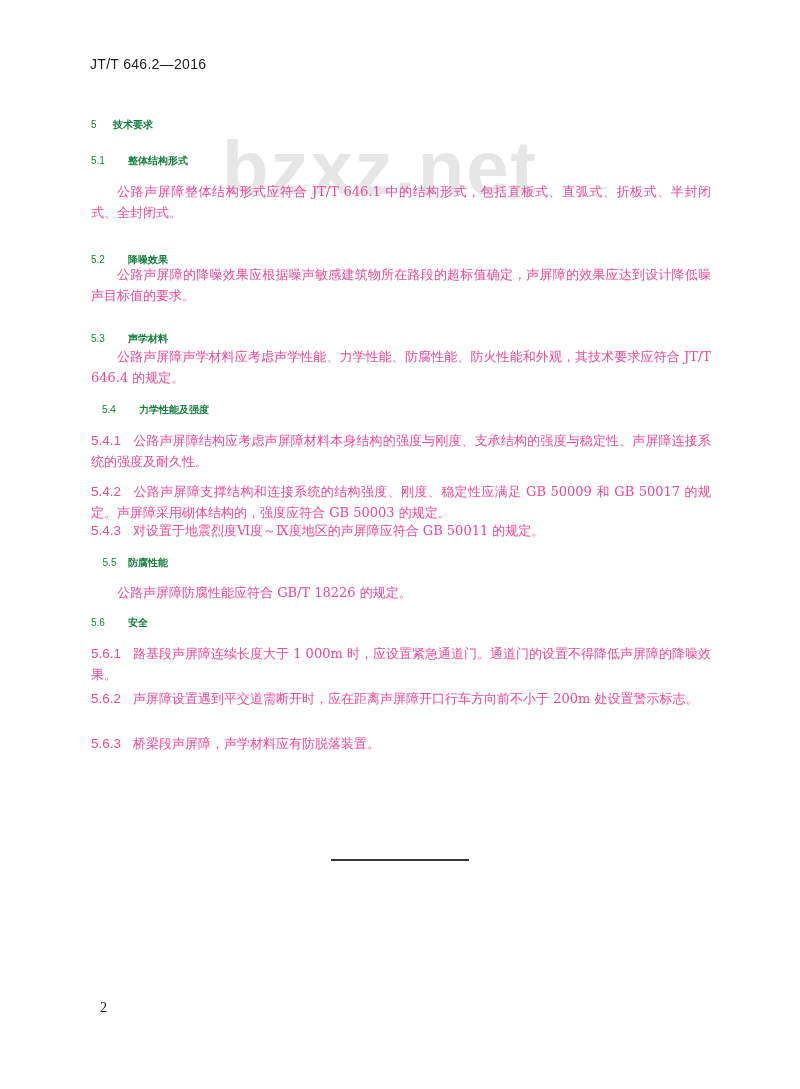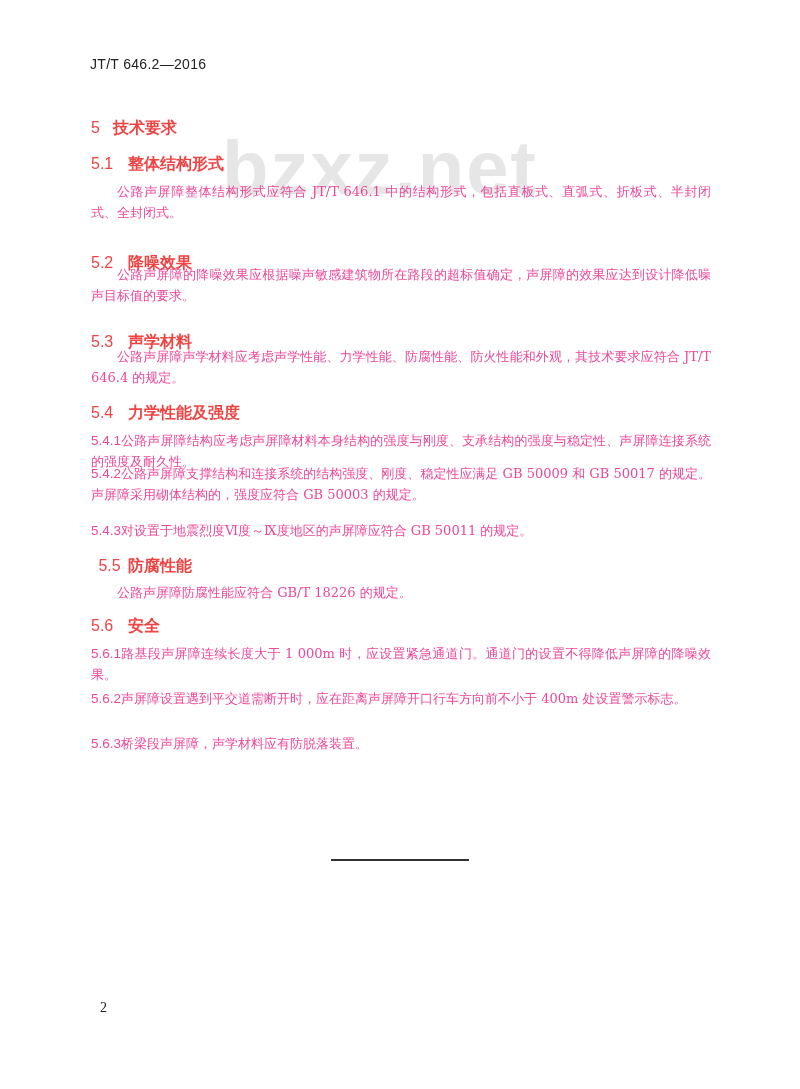--- a/index.html
+++ b/index.html
@@ -14,30 +14,30 @@
     letter-spacing: 0.3px;
   }
   .watermark {
     position: absolute; left: 222px; top: 130px;
     font-family: "Liberation Sans", "DejaVu Sans", sans-serif; font-weight: bold;
     font-size: 76px; color: #e6e6e6; letter-spacing: 2px; line-height: 1; z-index: 0;
     user-select: none;
   }
   .content { position: absolute; left: 0; top: 0; width: 800px; z-index: 1; }
   .h {
-    position: absolute; left: 91px; font-size: 16px; font-weight: bold; color: #ef4444;
+    position: absolute; left: 91px; font-size: 10px; font-weight: bold; color: #15803d;
     font-family: "DejaVu Sans", "Liberation Sans", sans-serif;
   }
   .h .num { display: inline-block; font-family: "Liberation Sans", "DejaVu Sans", sans-serif; font-weight: normal; }
   .p {
     position: absolute; left: 91px; width: 620px; font-size: 13px; line-height: 21px;
     text-align: justify; color: #ec4899;
   }
   .p.indent { text-indent: 26px; }
-  .p .cl { font-family: "Liberation Sans", "DejaVu Sans", sans-serif; font-size: 13.5px; }
+  .p .cl { font-family: "Liberation Sans", "DejaVu Sans", sans-serif; font-size: 13.5px; margin-right: 12px; }
   .rule { position: absolute; left: 331px; top: 859px; width: 138px; height: 1.5px; background: #333; }
   .page-num { position: absolute; left: 100px; top: 1000px; font-size: 14px; color: #222; font-family: "Liberation Serif", serif; }
 </style>
 </head>
 <body>
 
 <div class="page">
   <div class="header-code">JT/T 646.2—2016</div>
   <div class="watermark">bzxz.net</div>
 
@@ -56,45 +56,45 @@
       <span class="num" style="width:37px;margin-top:17px;">5.2</span><span>降噪效果</span>
     </div>
     <div class="p indent" style="top:264px;">公路声屏障的降噪效果应根据噪声敏感建筑物所在路段的超标值确定，声屏障的效果应达到设计降低噪声目标值的要求。</div>
 
     <div class="h" style="top:320px;">
       <span class="num" style="width:37px;margin-top:13px;">5.3</span><span>声学材料</span>
     </div>
     <div class="p indent" style="top:346px;">公路声屏障声学材料应考虑声学性能、力学性能、防腐性能、防火性能和外观，其技术要求应符合 JT/T 646.4 的规定。</div>
 
     <div class="h" style="top:403px;">
-      <span class="num" style="width:37px;">5.4</span><span>力学性能及强度</span>
+      <span class="num" style="width:37px;margin-left:11px;">5.4</span><span>力学性能及强度</span>
     </div>
     <div class="p" style="top:430px;">
       <span class="cl">5.4.1</span><span>公路声屏障结构应考虑声屏障材料本身结构的强度与刚度、支承结构的强度与稳定性、声屏障连接系统的强度及耐久性。</span>
     </div>
-    <div class="p" style="top:463px;">
+    <div class="p" style="top:481px;">
       <span class="cl">5.4.2</span><span>公路声屏障支撑结构和连接系统的结构强度、刚度、稳定性应满足 GB 50009 和 GB 50017 的规定。声屏障采用砌体结构的，强度应符合 GB 50003 的规定。</span>
     </div>
     <div class="p" style="top:520px;">
       <span class="cl">5.4.3</span><span>对设置于地震烈度Ⅵ度～Ⅸ度地区的声屏障应符合 GB 50011 的规定。</span>
     </div>
 
     <div class="h" style="top:556px;text-align:center;">
       <span class="num" style="width:37px;">5.5</span><span>防腐性能</span>
     </div>
     <div class="p indent" style="top:582px;">公路声屏障防腐性能应符合 GB/T 18226 的规定。</div>
 
     <div class="h" style="top:616px;">
       <span class="num" style="width:37px;">5.6</span><span>安全</span>
     </div>
     <div class="p" style="top:643px;">
       <span class="cl">5.6.1</span><span>路基段声屏障连续长度大于 1 000m 时，应设置紧急通道门。通道门的设置不得降低声屏障的降噪效果。</span>
     </div>
     <div class="p" style="top:688px;">
-      <span class="cl">5.6.2</span><span>声屏障设置遇到平交道需断开时，应在距离声屏障开口行车方向前不小于 400m 处设置警示标志。</span>
+      <span class="cl">5.6.2</span><span>声屏障设置遇到平交道需断开时，应在距离声屏障开口行车方向前不小于 200m 处设置警示标志。</span>
     </div>
     <div class="p" style="top:733px;">
       <span class="cl">5.6.3</span><span>桥梁段声屏障，声学材料应有防脱落装置。</span>
     </div>
   </div>
 
   <div class="rule"></div>
   <div class="page-num">2</div>
 </div>
 

